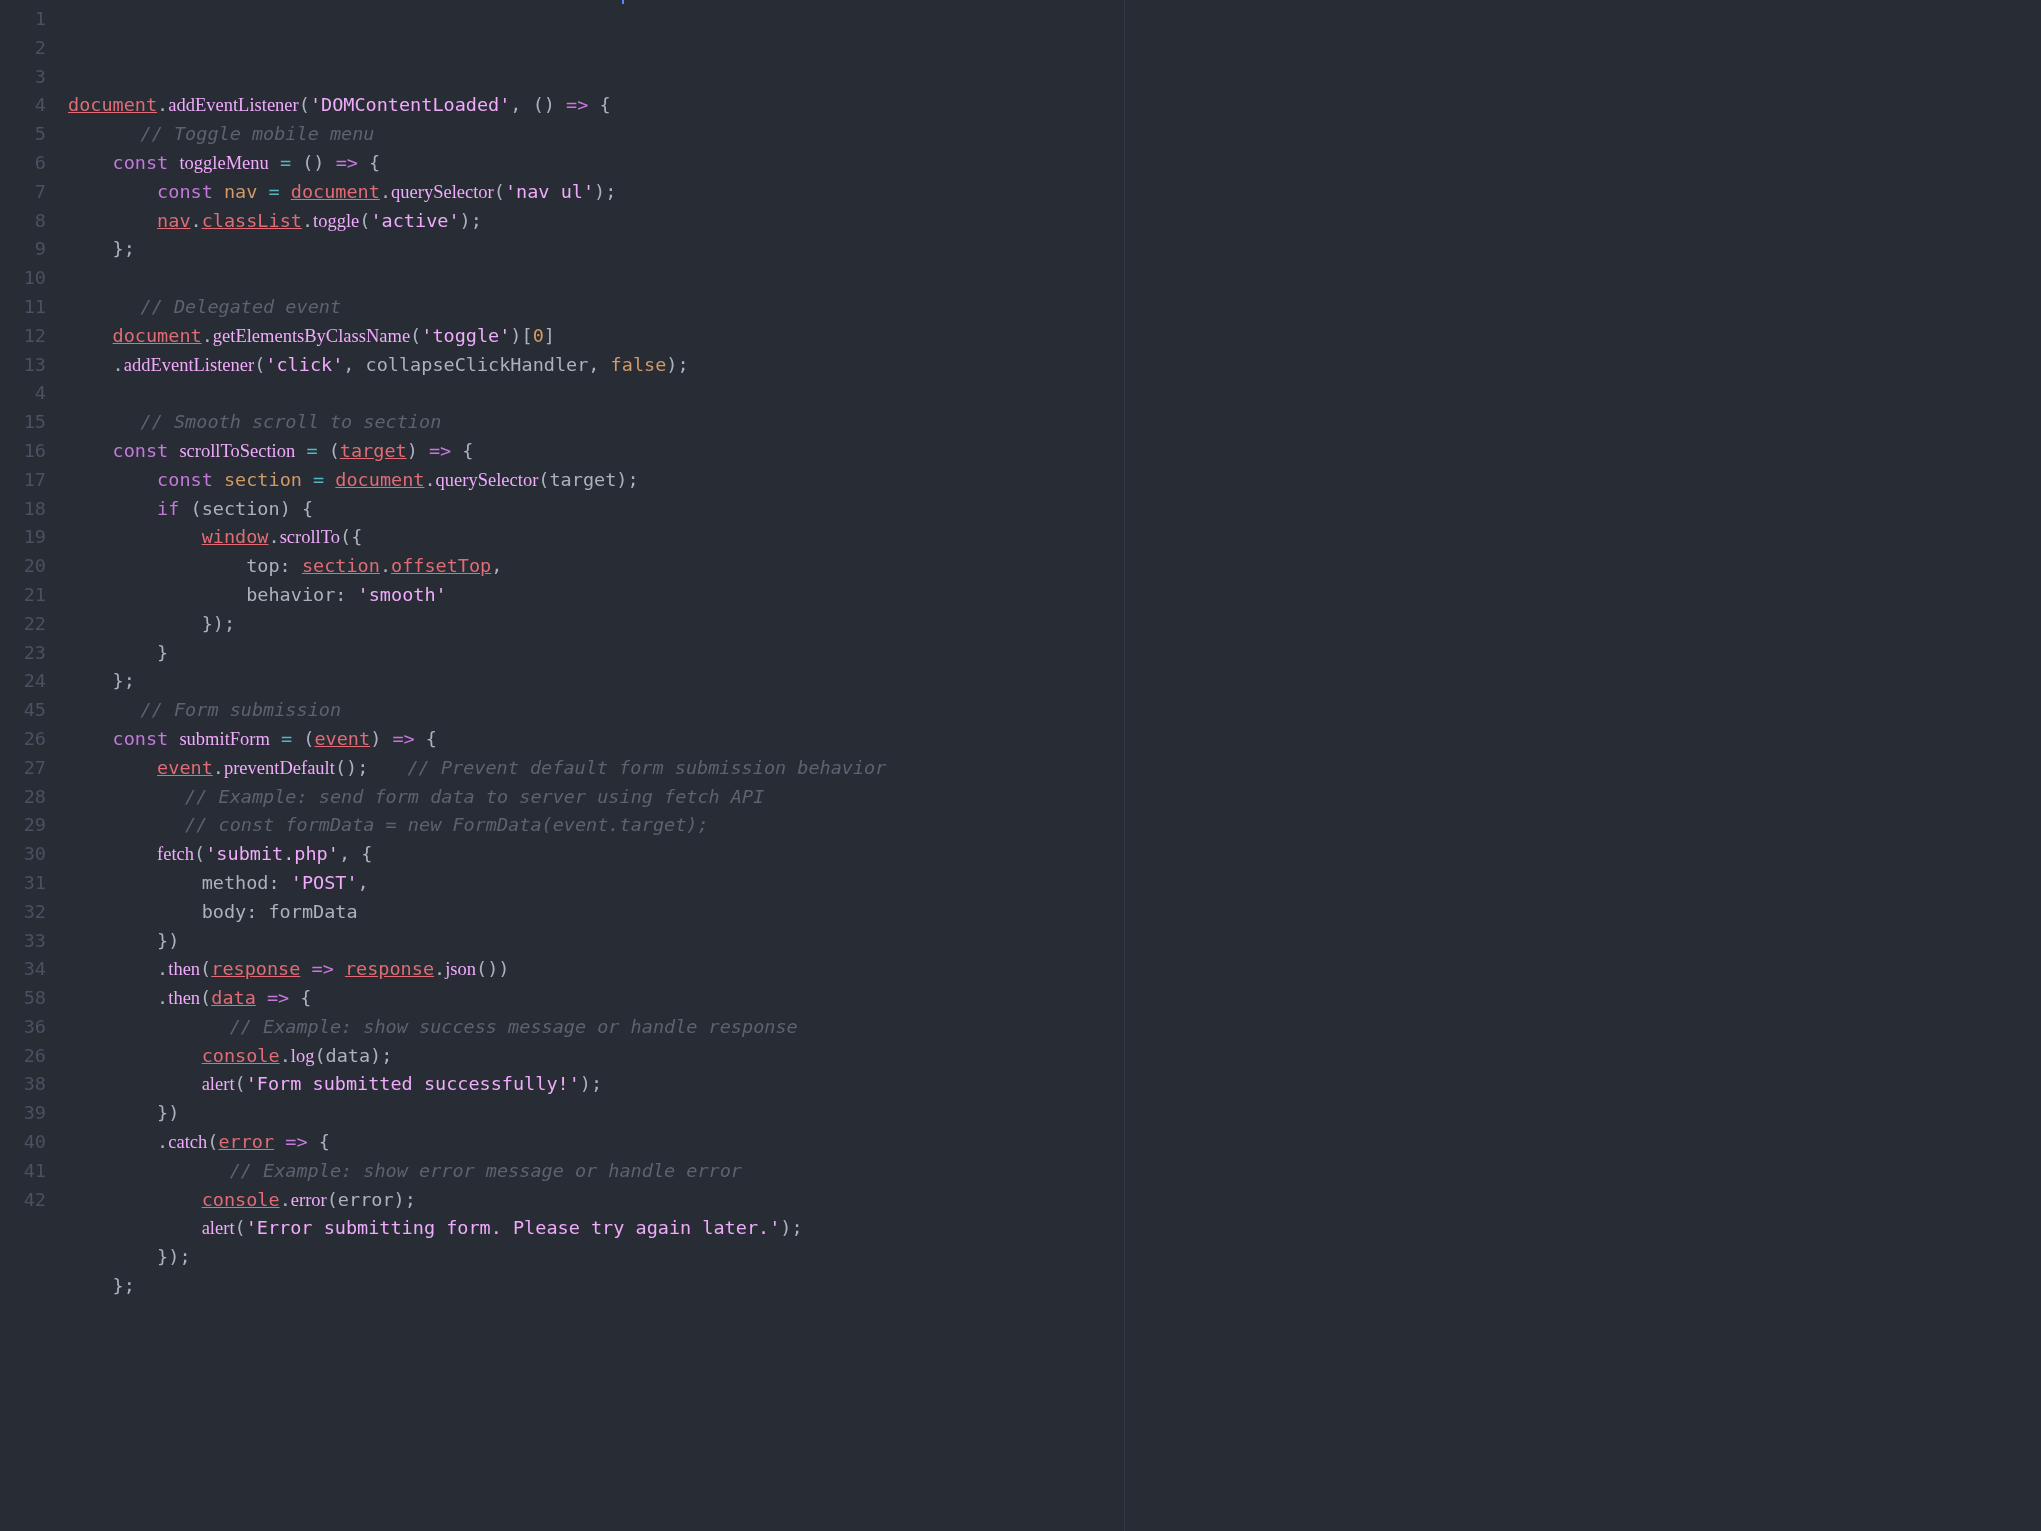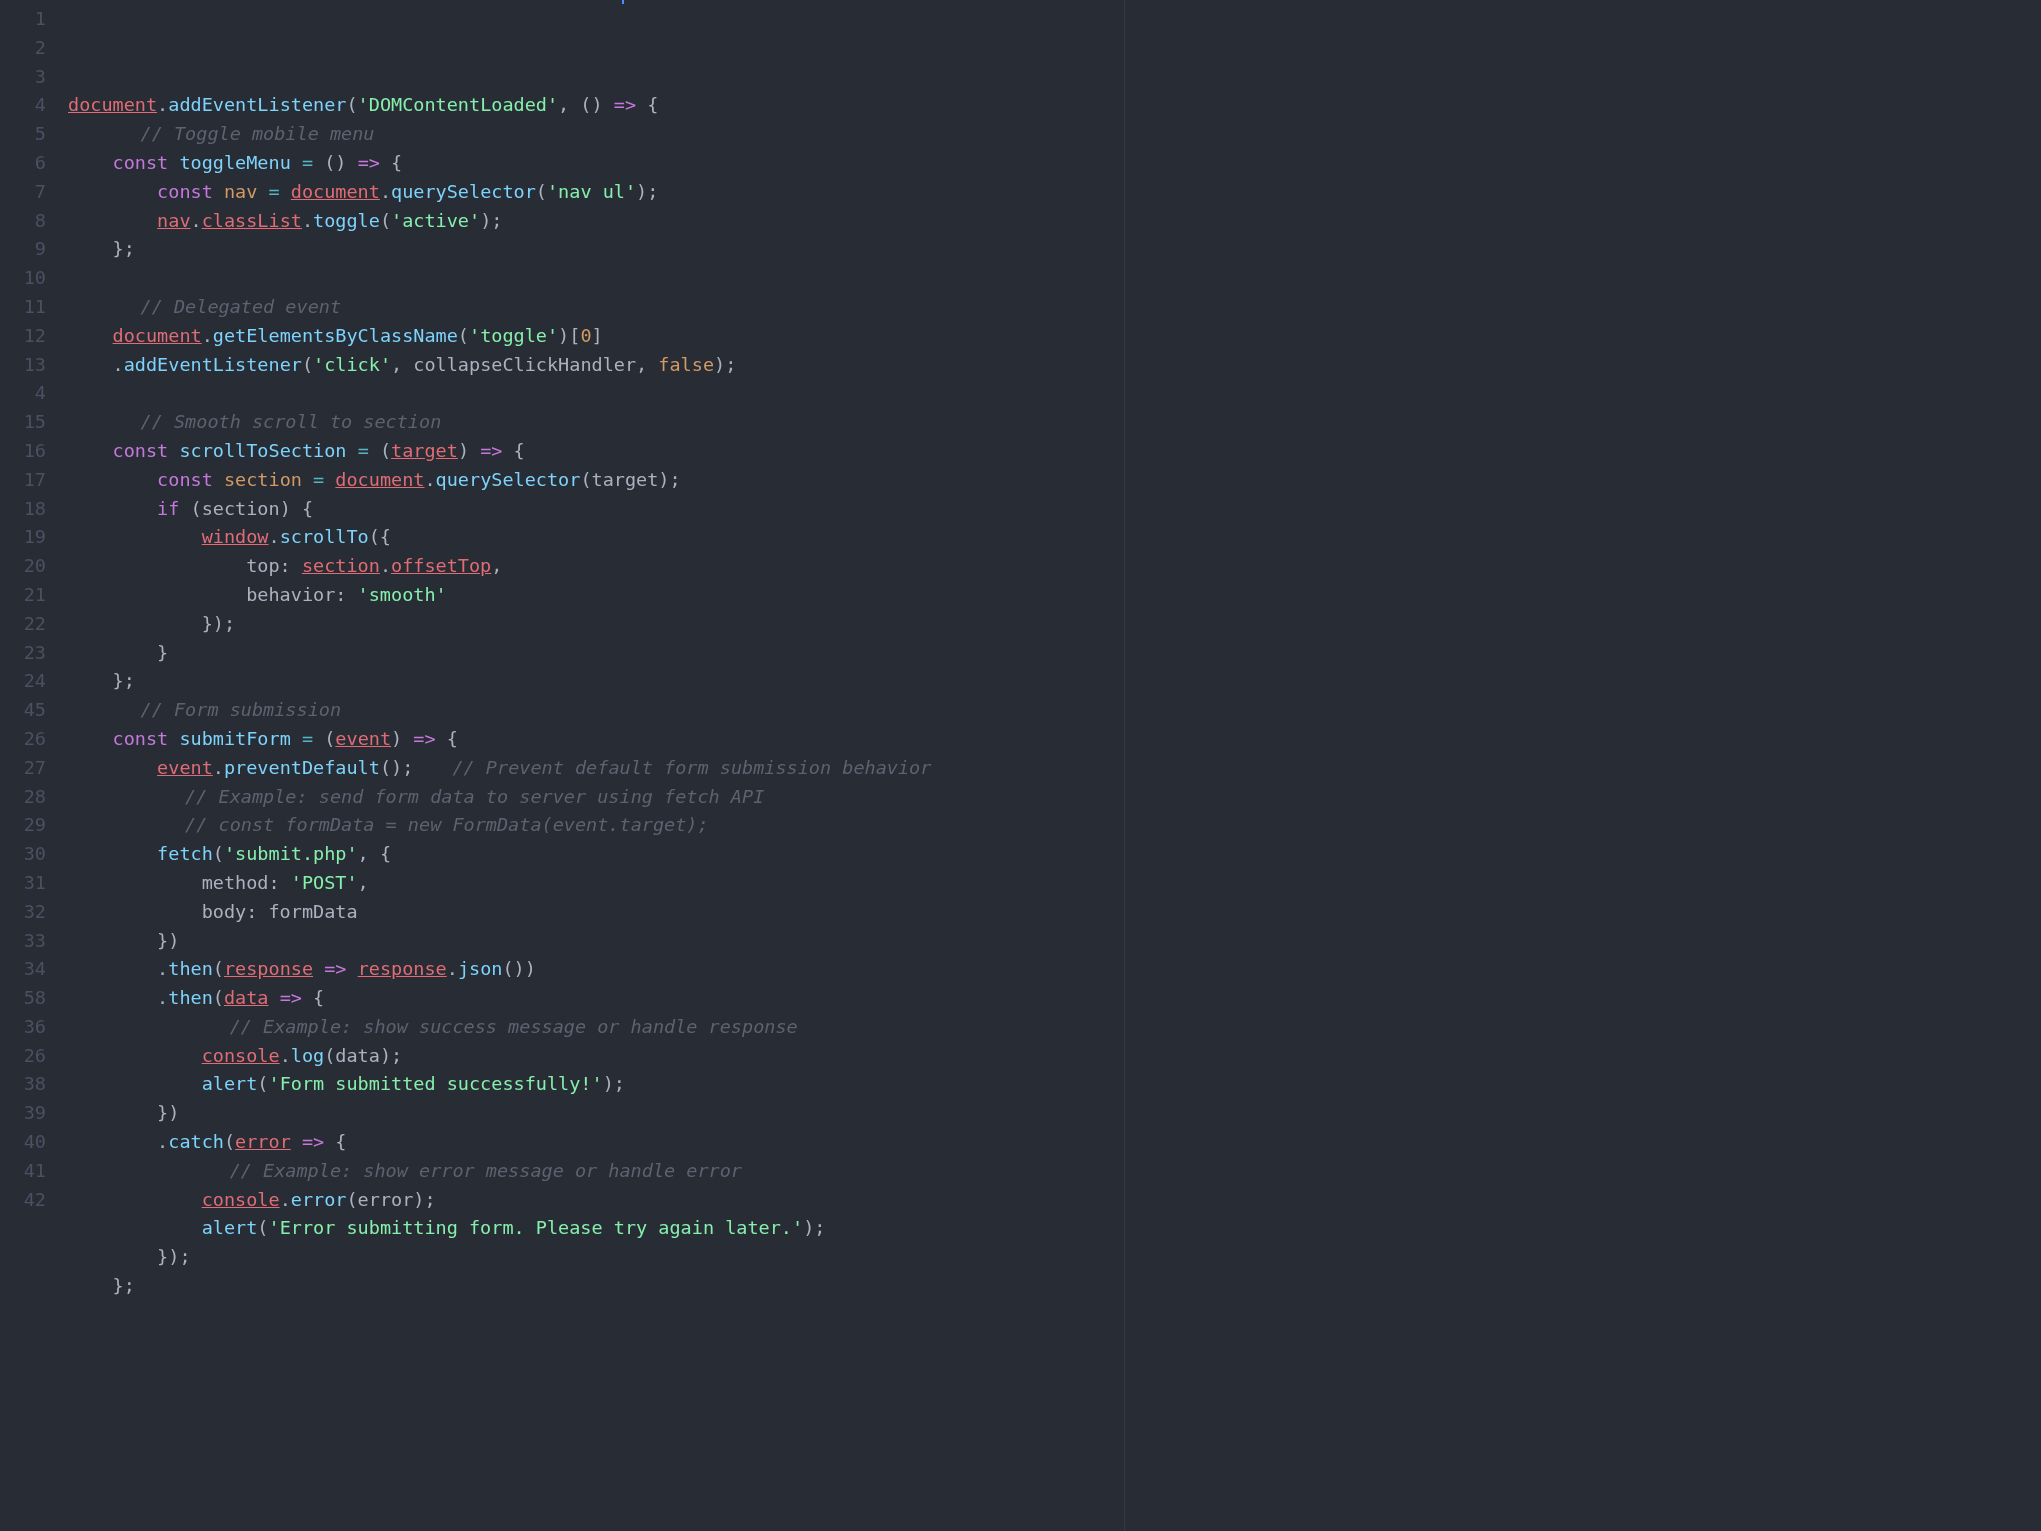--- a/index.html
+++ b/index.html
@@ -49,22 +49,22 @@
   .cursor-mark {
     position: absolute;
     top: 0;
     left: 622px;
     width: 2px;
     height: 4px;
     background: #528bff;
   }
   
   .t-red    { color: #e06c75; font-style: normal; text-decoration: underline; }
-  .t-blue   { color: #7dd3fc; font-style: normal; }
-  .t-green  { color: #86efac; font-style: normal; }
+  .t-blue   { color: #f0abfc; font-style: normal; font-family: Liberation Serif, serif; }
+  .t-green  { color: #f0abfc; font-style: normal; }
   .t-purple { color: #c678dd; font-style: normal; }
   .t-orange { color: #d19a66; font-style: normal; }
   .t-cyan   { color: #56b6c2; font-style: normal; }
   .t-gray   { color: #abb2bf; font-style: normal; }
   .t-comment{ color: #5c6370; font-style: italic; margin-left: 28px; }
   .t-punc   { color: #abb2bf; }
 </style>
 </head>
 <body>
 

